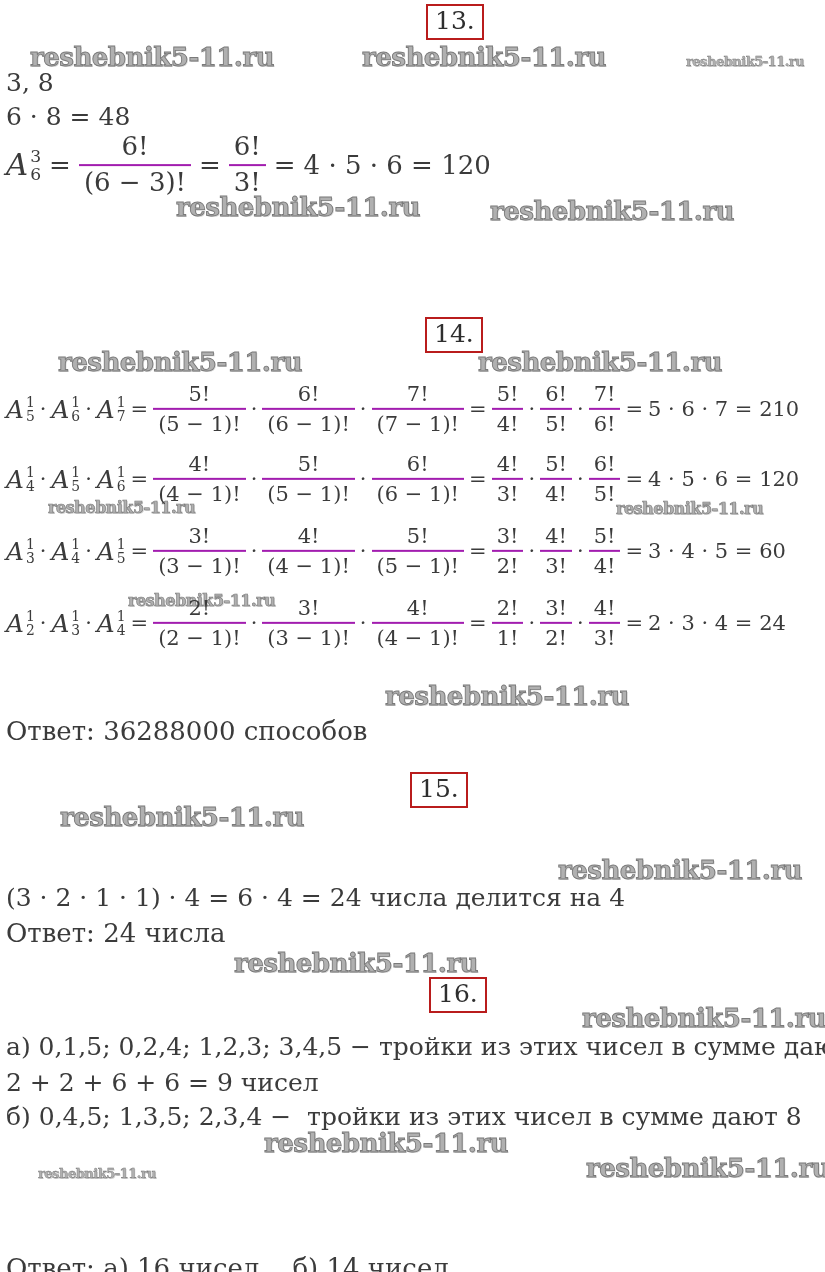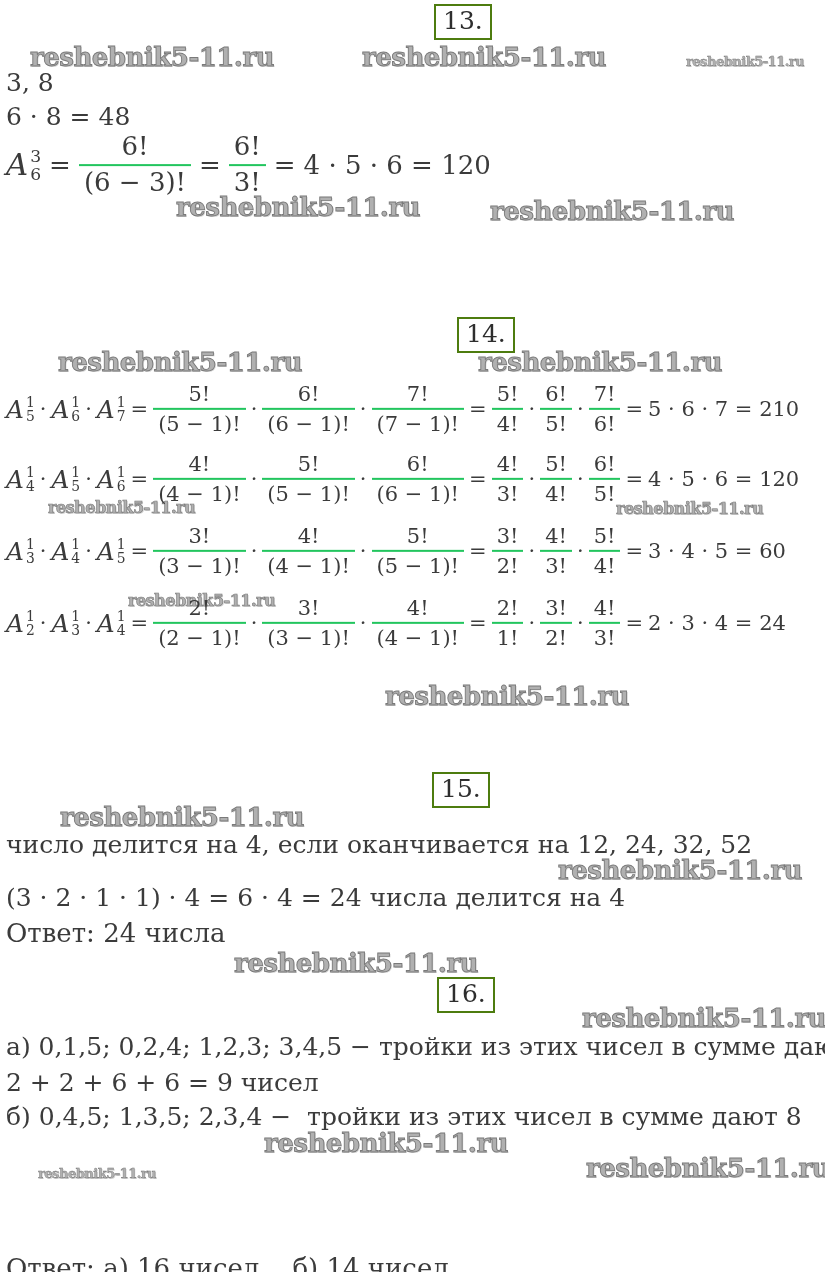--- a/index.html
+++ b/index.html
@@ -8,27 +8,26 @@
     background:#ffffff;
     font-family:"DejaVu Serif", "Liberation Serif", serif;
     color:#3b3b3b;
     overflow:hidden;
   }
   #page { position:relative; width:825px; height:1272px; background:#fff; }
 
   
   .numbox {
     position:absolute;
-    border:2px solid #4d7c0f;
+    border:2px solid #b91c1c;
     padding:1px 7px 2px;
     font-size:25px;
     line-height:1.15;
     background:#fff;
     color:#2e2e2e;
-    margin-left:8px;
   }
 
   
   .wm {
     position:absolute;
     font-weight:bold;
     white-space:nowrap;
     color:#b0b0b0;
     -webkit-text-stroke:0.9px #7a7a7a;
     text-shadow:1px 1px 0 #d6d6d6;
@@ -59,21 +58,21 @@
     color:#3b3b3b;
     white-space:nowrap;
     transform:translateY(-50%);
   }
   .mrow-13 { font-size:26px; gap:6px; }
 
   .op { padding:0 2px; }
 
   .frac { display:inline-flex; flex-direction:column; align-items:center; line-height:1.15; }
   .frac .num { display:block; padding:0 5px 2px; text-align:center; }
-  .frac .den { display:block; border-top:2px solid #22c55e; padding:2px 5px 0; text-align:center; }
+  .frac .den { display:block; border-top:2px solid #a21caf; padding:2px 5px 0; text-align:center; }
 
   .aterm { display:inline-flex; align-items:center; }
   .abase { font-style:italic; font-size:118%; }
   .ss { display:inline-flex; flex-direction:column; align-items:flex-start; font-size:66%; line-height:1.05; margin-left:2px; }
 </style>
 </head>
 <body>
 
 <div id="page">
 
@@ -117,21 +116,21 @@
     <span class="op">=</span>
     <span class="frac">
       <span class="num">6!</span>
       <span class="den">3!</span>
     </span>
     <span class="op">=</span>
     <span>4 · 5 · 6 = 120</span>
   </div>
 
 
-  <div class="numbox" style="left:449px;top:317px">14.</div>
+  <div class="numbox" style="left:425px;top:317px">14.</div>
 
   <div class="mrow" style="top:409px">
     <span class="aterm">
         <span class="abase">A</span>
         <span class="ss">
           <span>1</span>
           <span>5</span>
         </span>
       </span>
     <span class="op">·</span>
@@ -351,23 +350,23 @@
       </span>
     <span class="op">·</span>
     <span class="frac">
         <span class="num">4!</span>
         <span class="den">3!</span>
       </span>
     <span class="op">=</span>
     <span>2 · 3 · 4 = 24</span>
   </div>
 
-
-  <div class="numbox" style="left:424px;top:772px">15.</div>
-  <div class="tline" style="top:830px">число делится на 4, если оканчивается на 12, 24, 32, 52</div>
+  <div class="tline answer" style="top:716px">Ответ: 36288000 способов</div>
+
+  <div class="numbox" style="left:410px;top:772px">15.</div>
   <div class="tline" style="top:883px">(3 · 2 · 1 · 1) · 4 = 6 · 4 = 24 числа делится на 4</div>
   <div class="tline answer" style="top:918px">Ответ: 24 числа</div>
 
   <div class="numbox" style="left:429px;top:977px">16.</div>
   <div class="tline" style="top:1032px">а) 0,1,5; 0,2,4; 1,2,3; 3,4,5 − тройки из этих чисел в сумме дают 6</div>
   <div class="tline" style="top:1068px">2 + 2 + 6 + 6 = 9 чисел</div>
   <div class="tline" style="top:1102px">б) 0,4,5; 1,3,5; 2,3,4 −  тройки из этих чисел в сумме дают 8</div>
   <div class="tline answer" style="top:1253px">Ответ: а) 16 чисел    б) 14 чисел</div>
 
 </div>

